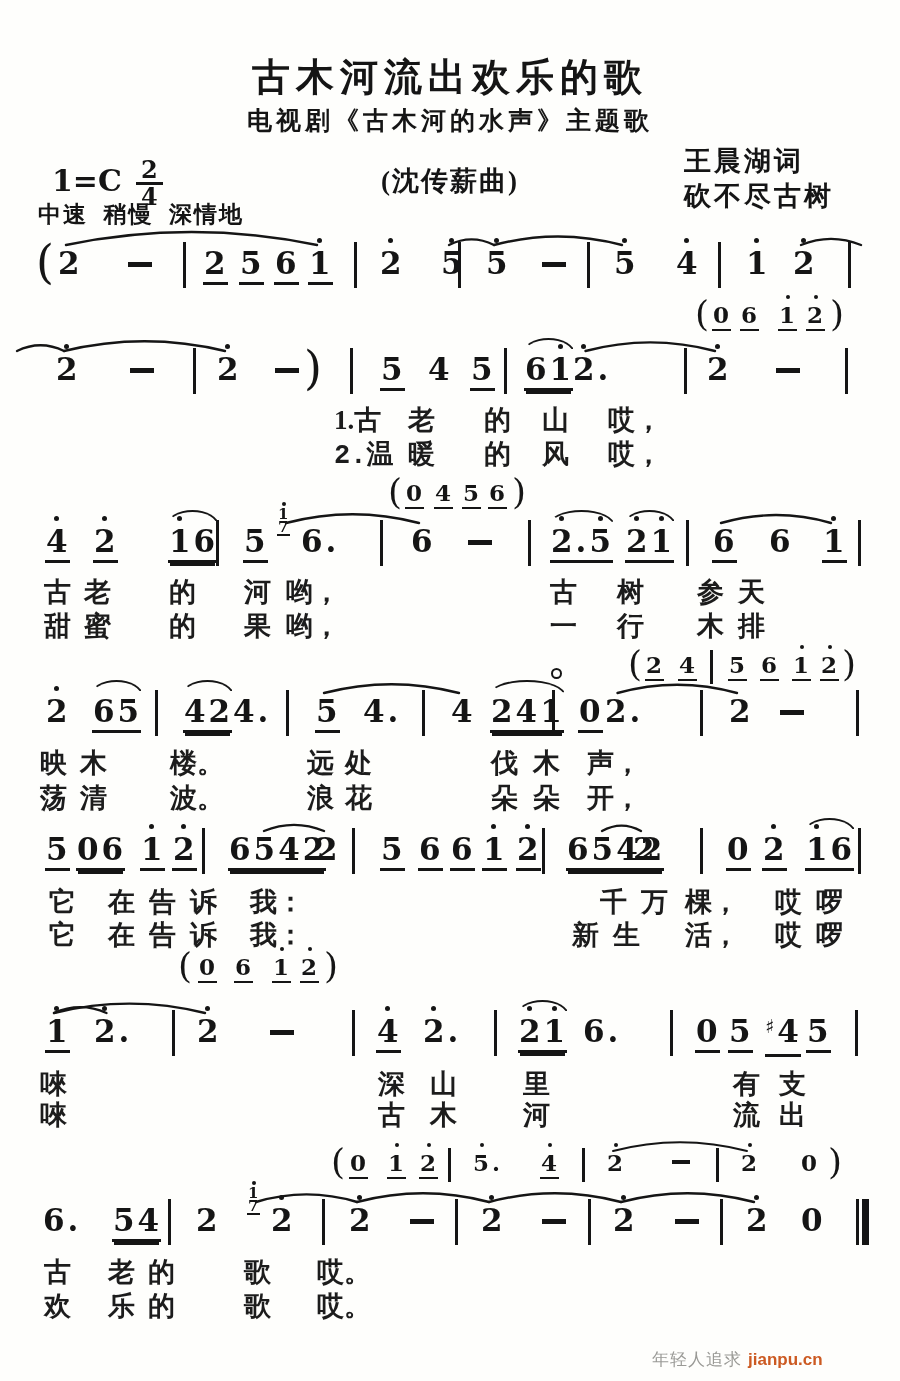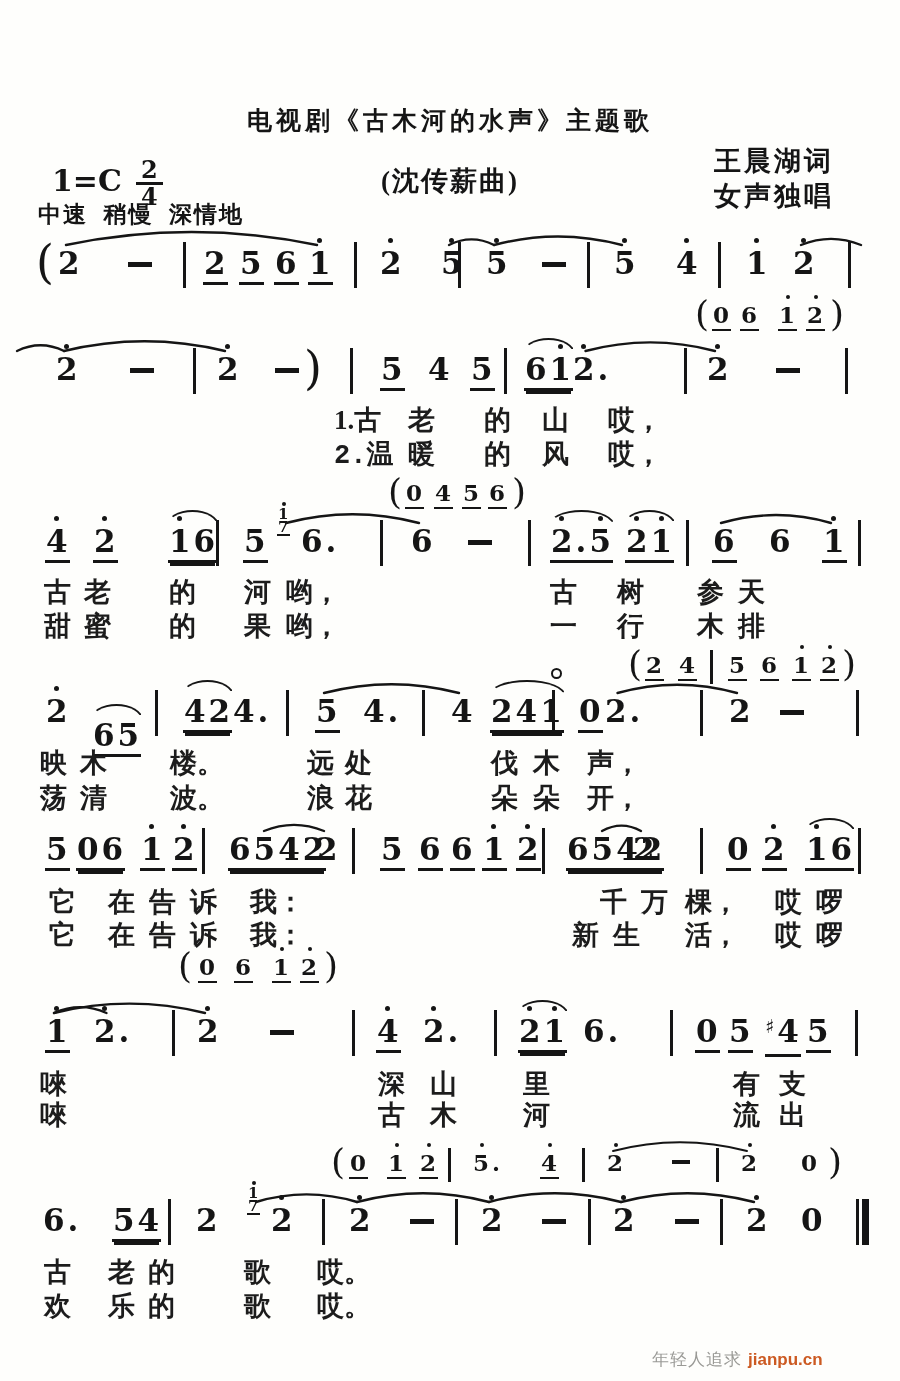--- a/index.html
+++ b/index.html
@@ -54,28 +54,29 @@
   .lyricrow span.ls{letter-spacing:14px;}
   
   .watermark{position:absolute;left:652px;top:1348px;font:400 17px "Liberation Sans",sans-serif;}
   .wm-name{color:#9a9a96;letter-spacing:1px;}
   .wm-url{color:#cc5a22;font-weight:700;margin-left:6px;}
 </style>
 </head>
 <body>
 
 <div class="sheet">
+  <div class="title">古木河流出欢乐的歌</div>
   <div class="subtitle">电视剧《古木河的水声》主题歌</div>
   <div class="keysig">
     <span>1=C</span><span class="meter"><i class="num">2</i><i class="den">4</i></span>
   </div>
   <div class="voice">(沈传薪曲)</div>
   <div class="credits">
     <div>王晨湖词</div>
-    <div>女声独唱</div>
+    <div>砍不尽古树</div>
   </div>
   <div class="tempo">中速  稍慢  深情地</div>
 
   <div id="score">
       <div class="noterow" style="top: 246px;">
         <div class="tok paren" style="left: 36px;">(</div>
         <div class="tok" style="left: 57px;"><span class="seq"><i class="dg">2</i></span></div>
         <div class="tok dash" style="left: 128px;"></div>
         <div class="tok bar" style="left: 183px;"></div>
         <div class="tok u1" style="left: 203px;"><span class="seq"><i class="dg">2</i></span></div>
@@ -211,21 +212,21 @@
         <div class="tok u1" style="left: 678px;"><span class="seq"><i class="dg">4</i></span></div>
         <div class="tok bar" style="left: 710px;"></div>
         <div class="tok u1" style="left: 728px;"><span class="seq"><i class="dg">5</i></span></div>
         <div class="tok u1" style="left: 760px;"><span class="seq"><i class="dg">6</i></span></div>
         <div class="tok u1" style="left: 792px;"><span class="seq"><i class="dg hi">1</i></span></div>
         <div class="tok u1" style="left: 820px;"><span class="seq"><i class="dg hi">2</i></span></div>
         <div class="tok paren" style="left: 842px;">)</div>
       </div>
       <div class="noterow" style="top: 694px;">
         <div class="tok" style="left: 45px;"><span class="seq"><i class="dg hi">2</i></span></div>
-        <div class="tok u1 tie" style="left: 92px; margin-top: 24px;"><span class="seq"><i class="dg">6</i><i class="dg">5</i></span></div>
+        <div class="tok u1 tie" style="left: 92px;"><span class="seq"><i class="dg">6</i><i class="dg">5</i></span></div>
         <div class="tok bar" style="left: 155px;"></div>
         <div class="tok u2 tie" style="left: 183px;"><span class="seq"><i class="dg">4</i><i class="dg">2</i></span></div>
         <div class="tok" style="left: 232px;"><span class="seq"><i class="dg">4</i><i class="ad">.</i></span></div>
         <div class="tok bar" style="left: 286px;"></div>
         <div class="tok u1" style="left: 315px;"><span class="seq"><i class="dg">5</i></span></div>
         <div class="tok" style="left: 362px;"><span class="seq"><i class="dg">4</i><i class="ad">.</i></span></div>
         <div class="tok bar" style="left: 422px;"></div>
         <div class="tok" style="left: 450px;"><span class="seq"><i class="dg">4</i></span></div>
         <div class="tok u2 tie ferm" style="left: 490px;"><span class="seq"><i class="dg">2</i><i class="dg">4</i><i class="dg">1</i></span></div>
         <div class="tok bar" style="left: 552px;"></div>

